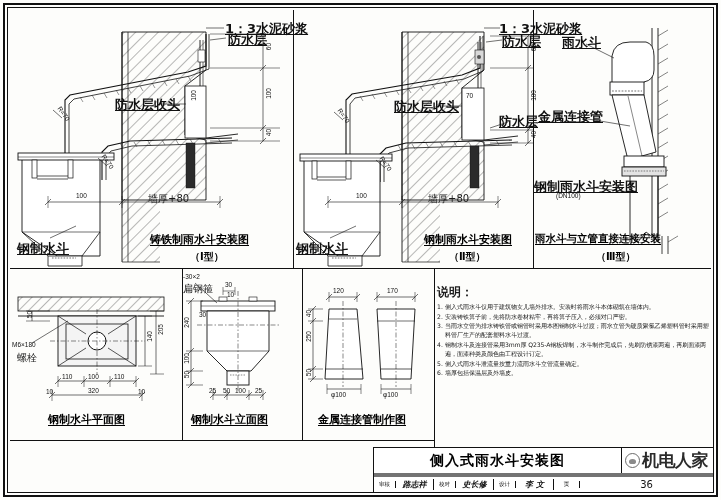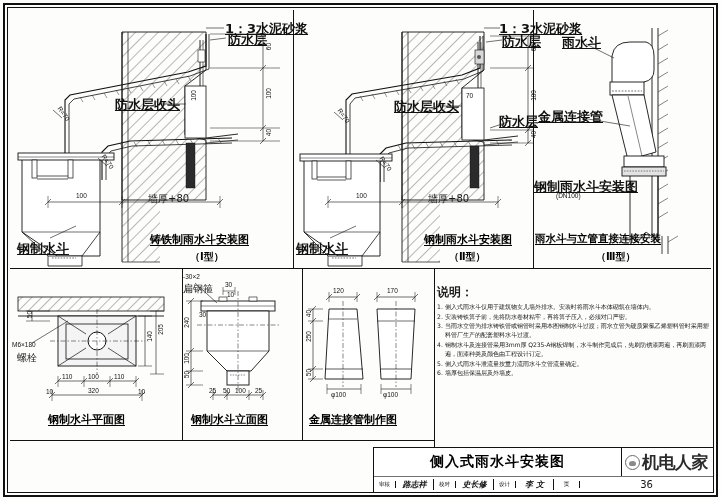--- a/index.html
+++ b/index.html
@@ -106,21 +106,21 @@
     left: 373px; top: 447px;
     width: 341px; height: 46px;
     border: 1px solid #111;
     background: #fff;
     display: flex;
     flex-direction: column;
   }
   #tb-top {
     flex: 1 1 auto;
     display: flex;
-    border-bottom: 1px solid #737373;
+    border-bottom: 4px solid #737373;
     min-height: 0;
   }
   #tb-maintitle {
     flex: 1 1 auto;
     display: flex;
     align-items: center;
     justify-content: center;
     font-family: "DejaVu Sans", sans-serif;
     font-size: 14px;
     font-weight: 700;
@@ -696,21 +696,21 @@
     </svg>
 
     <span class="dim" style="left:30px; top:18px;">120</span>
     <span class="dim" style="left:84px; top:18px;">170</span>
     <span class="dim dim-v" style="left:2px; top:41px;">40</span>
     <span class="dim dim-v" style="left:2px; top:62px;">250</span>
     <span class="dim dim-v" style="left:2px; top:100px;">50</span>
     <span class="dim" style="left:28px; top:122px;">φ100</span>
     <span class="dim" style="left:80px; top:122px;">φ100</span>
 
-    <div class="title-cap cn" style="left:6px; top:143px;">
+    <div class="title-cap cn" style="left:15px; top:143px;">
       <u>金属连接管制作图</u>
     </div>
   </div>
 
   <div id="notes">
     <div class="nhead cn">说明：</div>
     <div class="nitem">
       <span class="nnum">1.</span>
       <span class="ntxt cn">侧入式雨水斗仅用于建筑物女儿墙外排水。安装时将雨水斗本体砌筑在墙体内。</span>
     </div>

